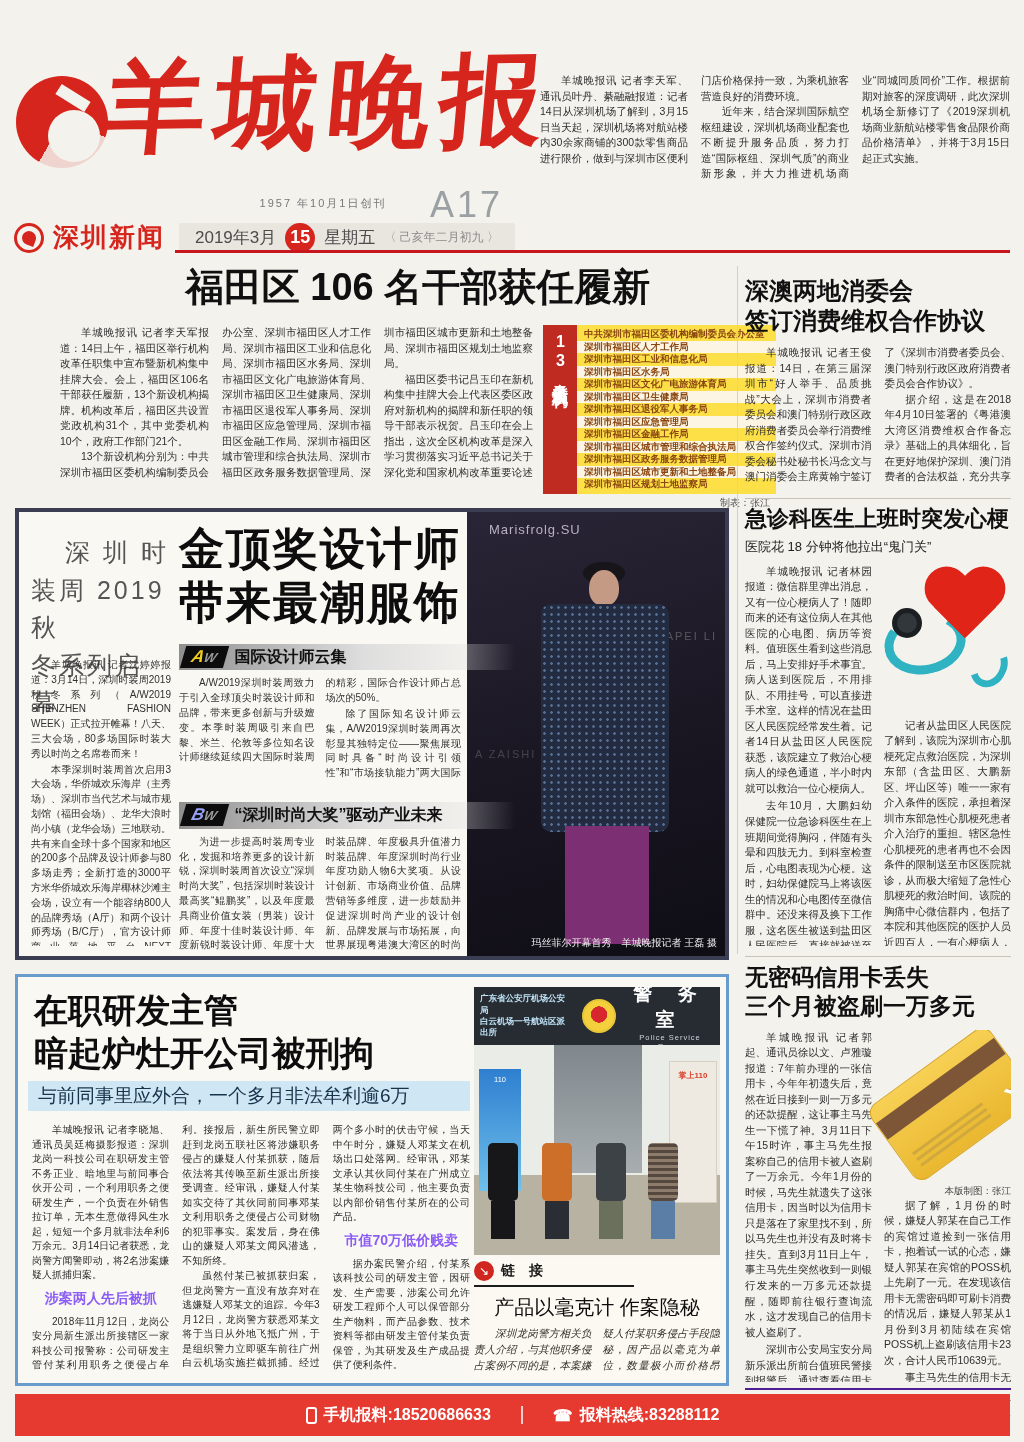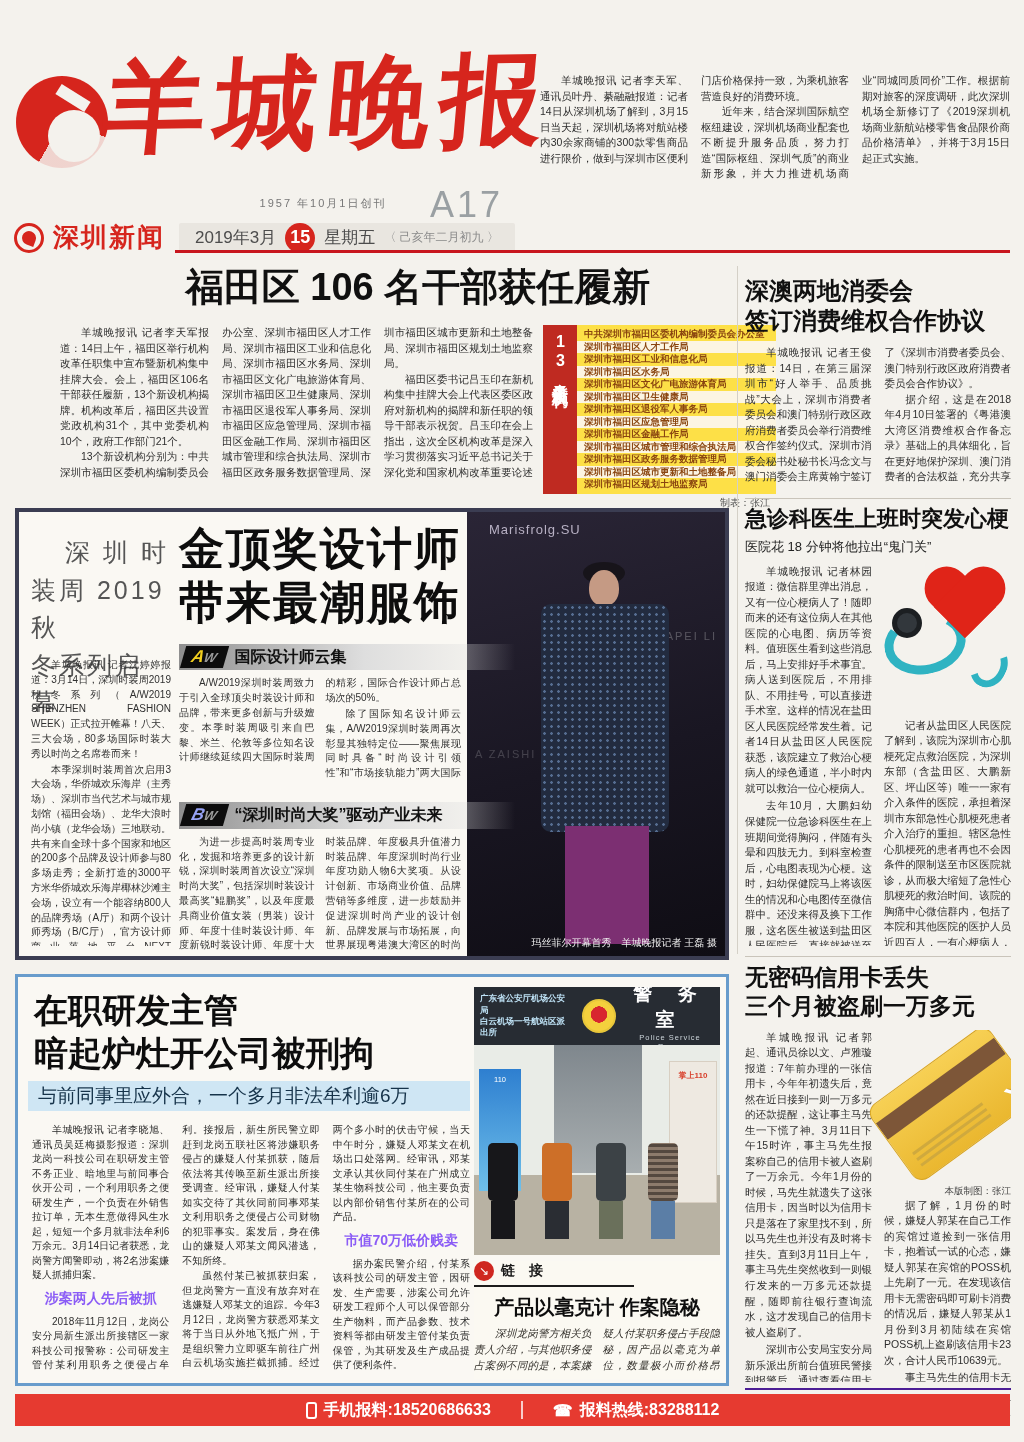--- a/index.html
+++ b/index.html
@@ -138,21 +138,21 @@
   .fig { position:absolute; bottom:16px; width:34px; }
   .fig .fhead { width:15px; height:15px; border-radius:50%; background:#c89a7e; margin:0 auto; }
   .fig .fbody { width:30px; height:58px; border-radius:5px; margin:2px auto 0; }
   .fig .flegs { width:24px; height:38px; margin:0 auto; }
   .c-link { background:#fbf9f2; }
   .link-head { display:flex; align-items:center; gap:7px; border-bottom:2px solid #1c1c1c;
     padding-bottom:4px; width:160px; }
   .link-icon { width:20px; height:20px; border-radius:50%; background:#cf2720; color:#fff; font-size:12px;
     display:flex; align-items:center; justify-content:center; }
   .link-label { font-size:14px; font-weight:800; letter-spacing:5px; color:#1c1c1c; }
-  .link-title { font-size:20px; font-weight:700; text-align:center; margin:7px 0 5px; color:#0d0d0d; }
+  .link-title { font-size:20px; font-weight:400; text-align:center; margin:7px 0 5px; color:#0d0d0d; }
   .link-body { columns:2; column-gap:11px; overflow:hidden; font-family:"Liberation Serif", serif;
     font-style:italic; }
   .link-body p { font-size:10.5px; line-height:1.5; text-align:justify; text-indent:2em; color:#33302b; }
 
   
   .credits { border-top:2px solid #4c1d95; padding-top:6px; font-size:10.5px; color:#2b2b2b; text-align:right;margin-top:28px; }
   .hotline-bar { background:#e63a30; display:flex; align-items:center; justify-content:center; color:#fff; }
   .hb-item { display:flex; align-items:center; gap:7px; font-size:16px; font-weight:bold; padding:0 30px; }
   .hb-div { width:2px; height:18px; background:rgba(255,255,255,.75); }
   .mobile-icon { width:11px; height:17px; border:2px solid #fff; border-radius:3px; }
@@ -388,21 +388,21 @@
       </div>
       <div class="link-title">产品以毫克计 作案隐秘</div>
       <div class="link-body" style="height:62px;">
         <p>深圳龙岗警方相关负责人介绍，与其他职务侵占案例不同的是，本案嫌疑人付某职务侵占手段隐秘，因产品以毫克为单位，数量极小而价格昂贵，其利用公司职权和管理漏洞，使用公司物料和技术生产成品背地里进行非法销售，给公司带来了较大经济损失。</p>
       </div>
     </div>
   </div>
 
   <div class="abs credits" style="left:745px; top:1360px; width:266px;">区域新闻全媒体编辑部主编 / 责编 吴彤 / 美编 张江 / 校对 何晓云</div>
 
-  <div class="abs hotline-bar" style="left:15px; top:1394px; width:995px; height:32px;">
+  <div class="abs hotline-bar" style="left:15px; top:1394px; width:995px; height:42px;">
     <span class="hb-item">
       <span class="mobile-icon"></span>
       <span>手机报料:18520686633</span>
     </span>
     <span class="hb-div"></span>
     <span class="hb-item">
       <span>☎</span>
       <span>报料热线:83288112</span>
     </span>
   </div>

